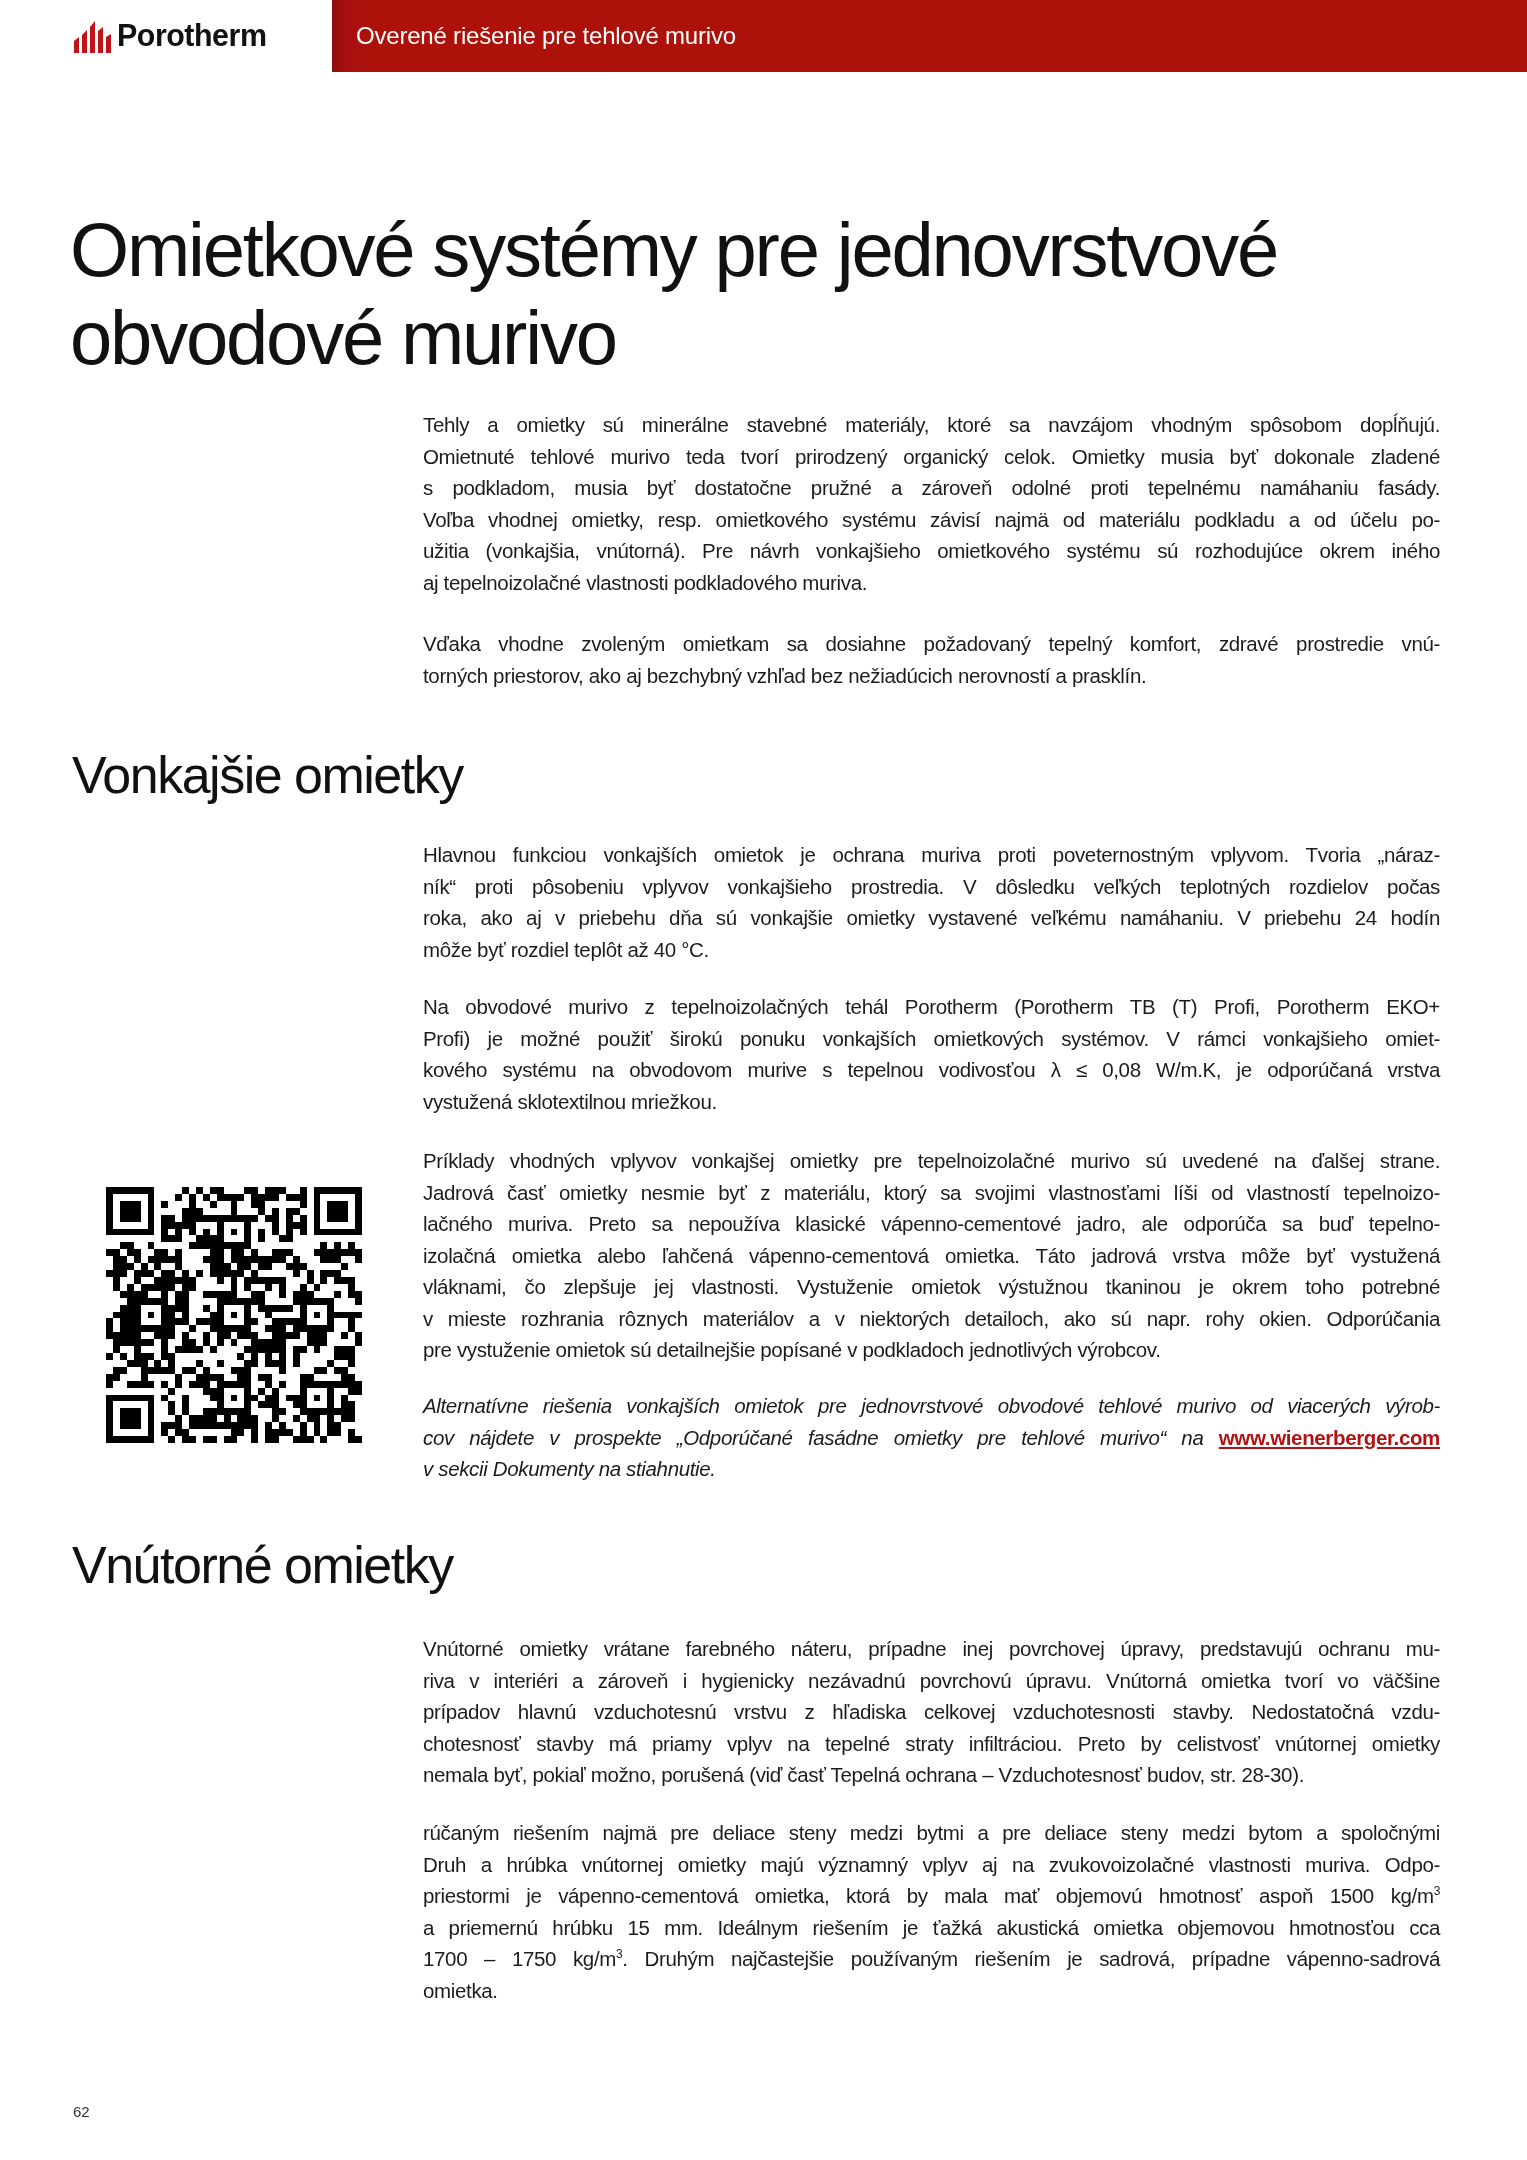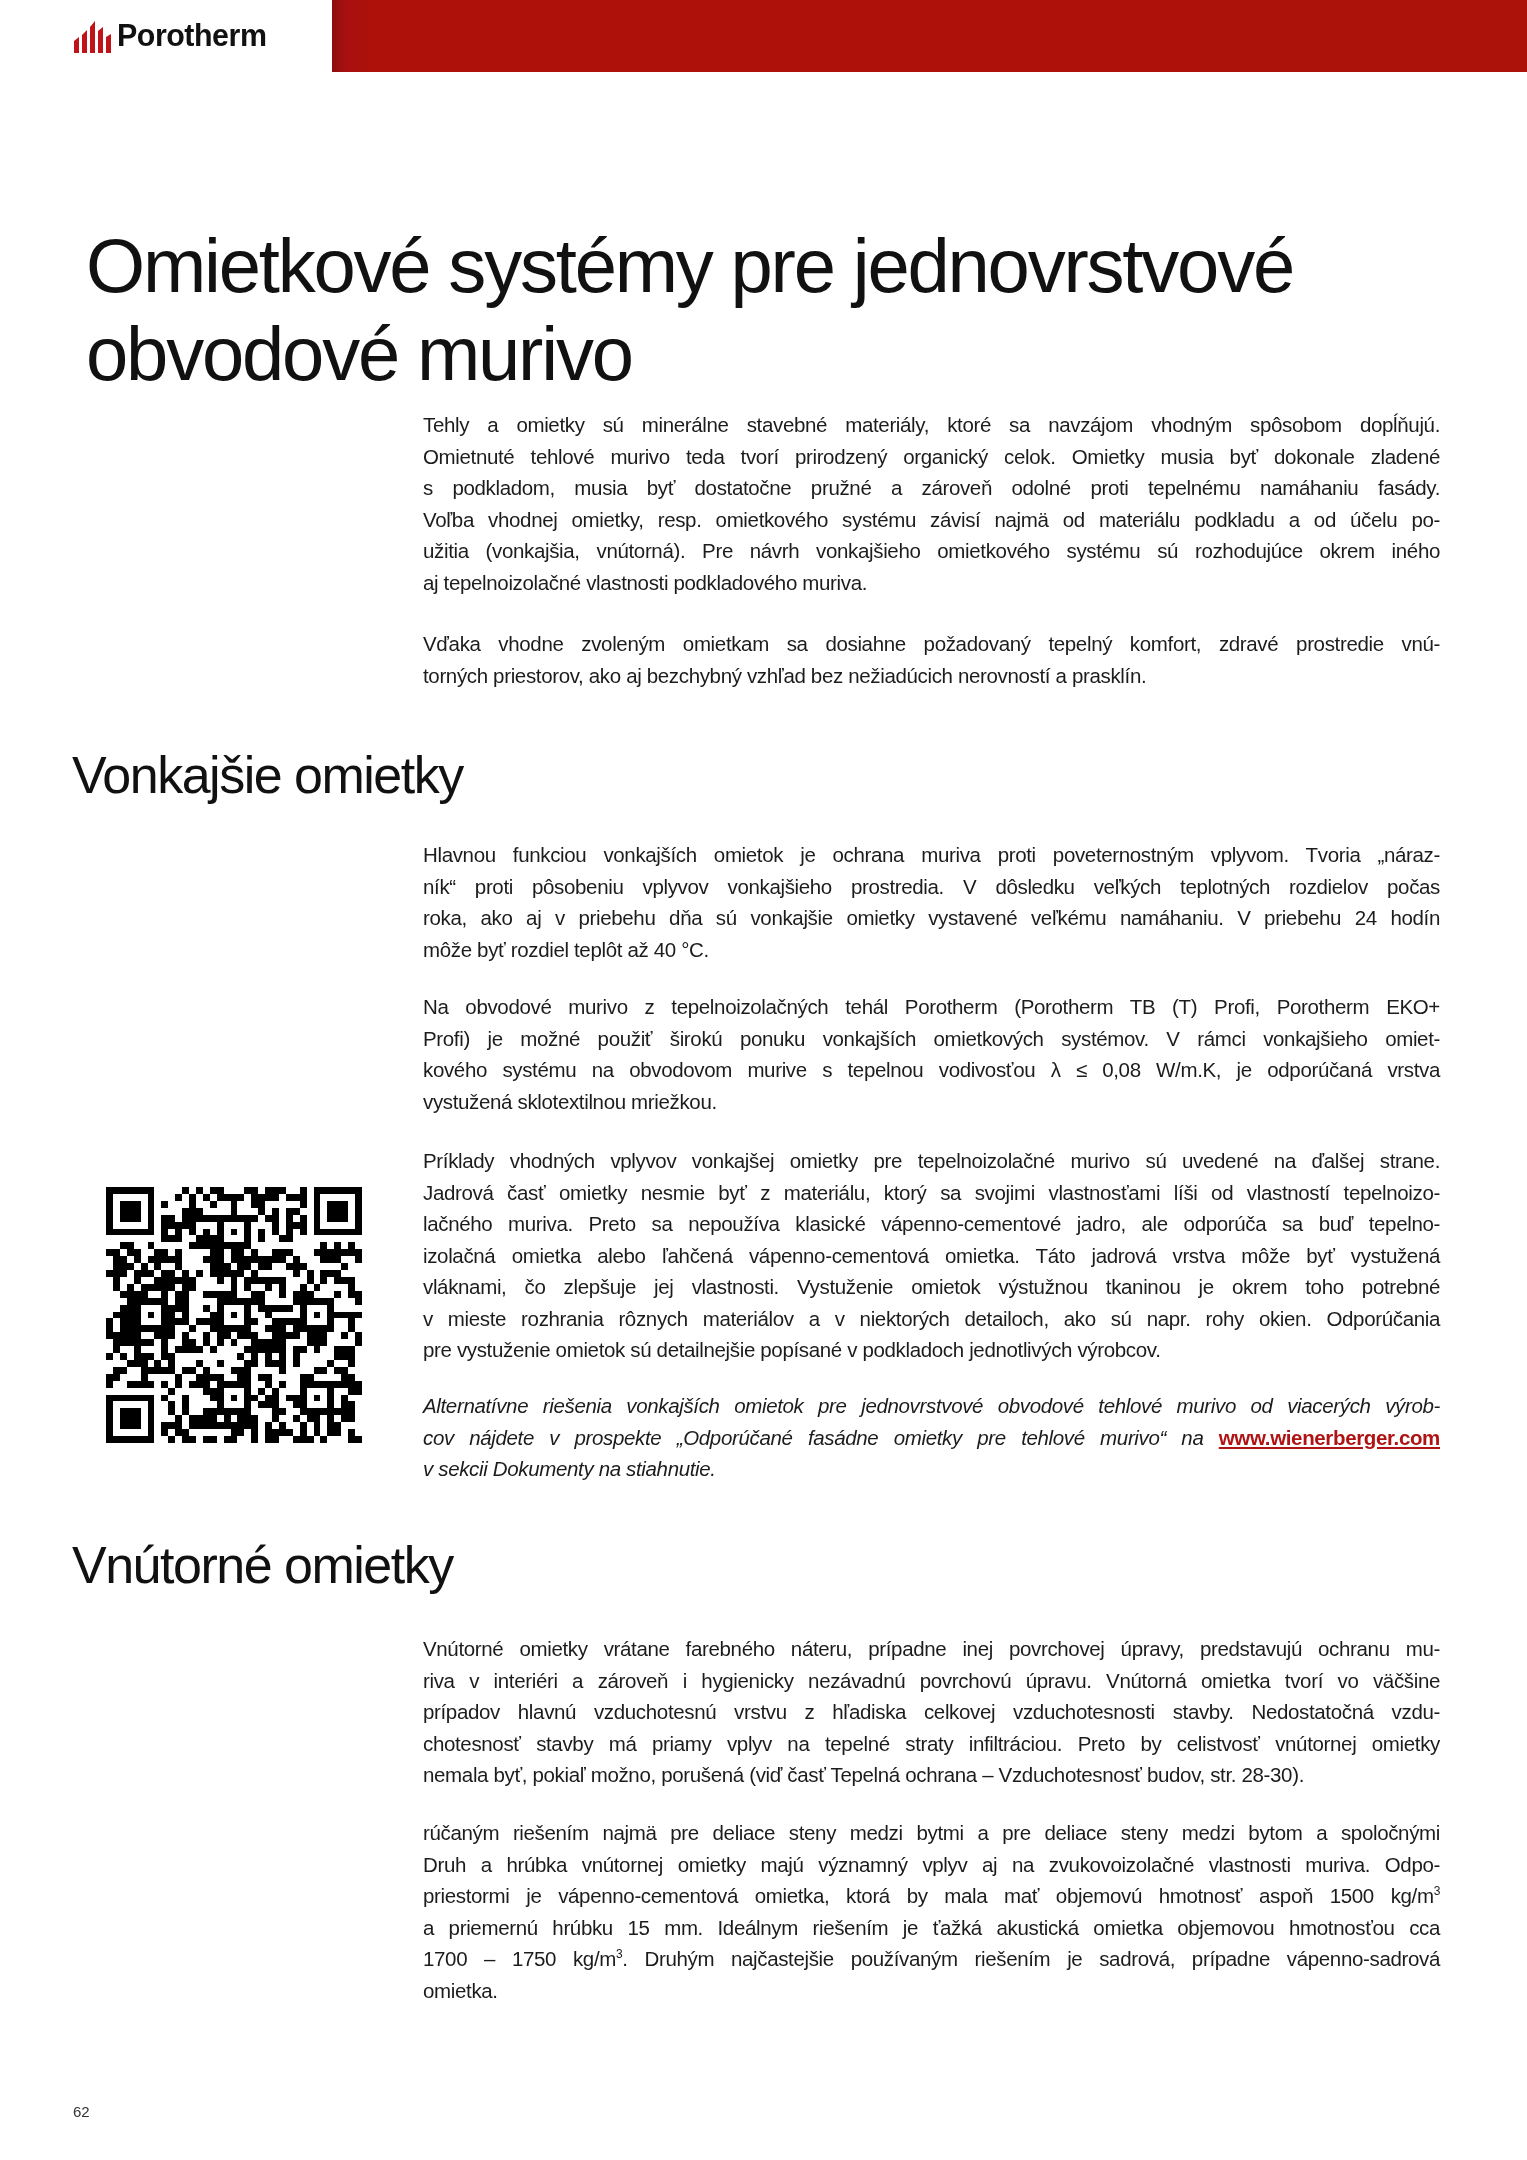--- a/index.html
+++ b/index.html
@@ -55,29 +55,28 @@
     }
     .header-tagline {
       position: absolute;
       left: 24px;
       top: 22px;
       font-size: 24px;
       color: #ffffff;
       font-weight: normal;
       letter-spacing: -0.2px;
       white-space: nowrap;
-      margin-top: 46px;
     }
     
     .page-title {
       position: absolute;
       left: 70px;
       top: 206px;
       width: 1360px;
-      margin: 16px;
+      margin: 0;
       font-size: 76px;
       line-height: 88px;
       font-weight: normal;
       color: #111111;
       letter-spacing: -2.2px;
     }
     .page-title span { display: block; white-space: nowrap; }
     
     .section-heading {
       position: absolute;

